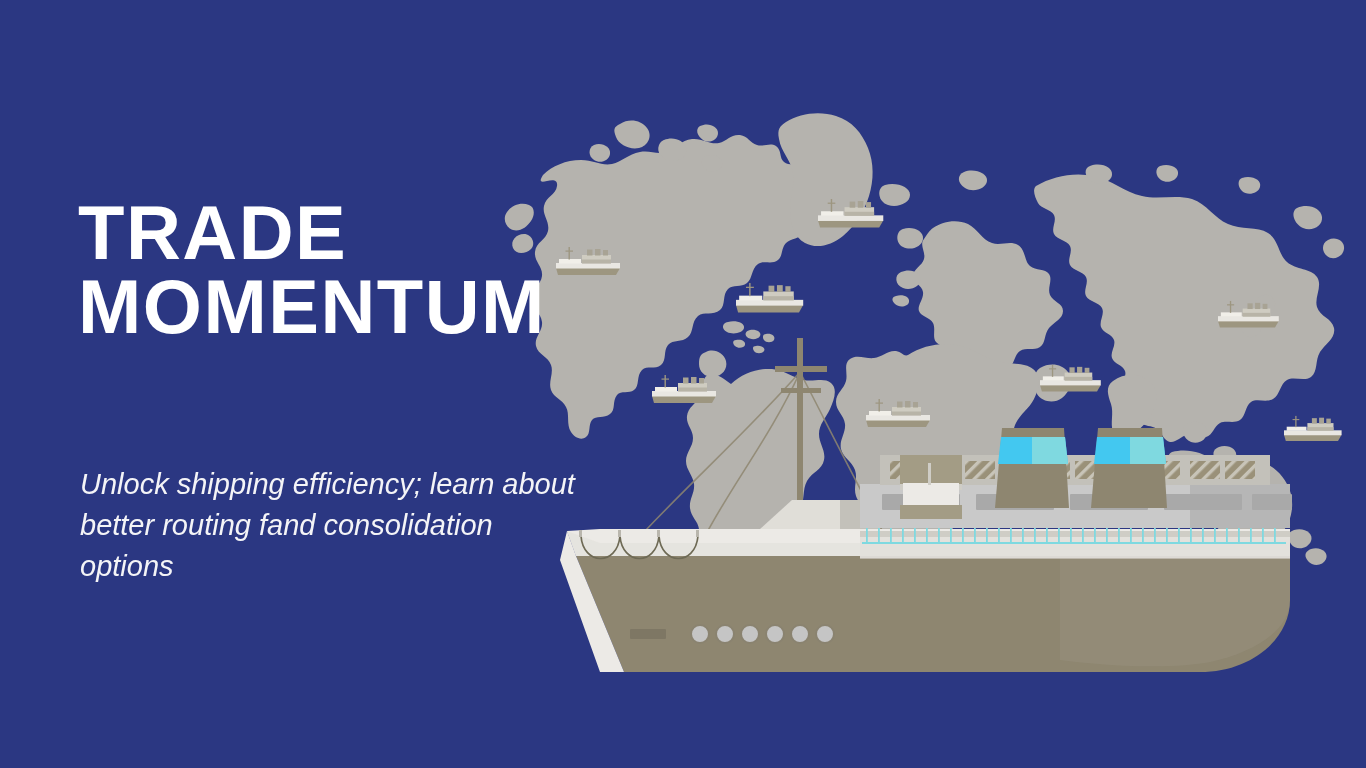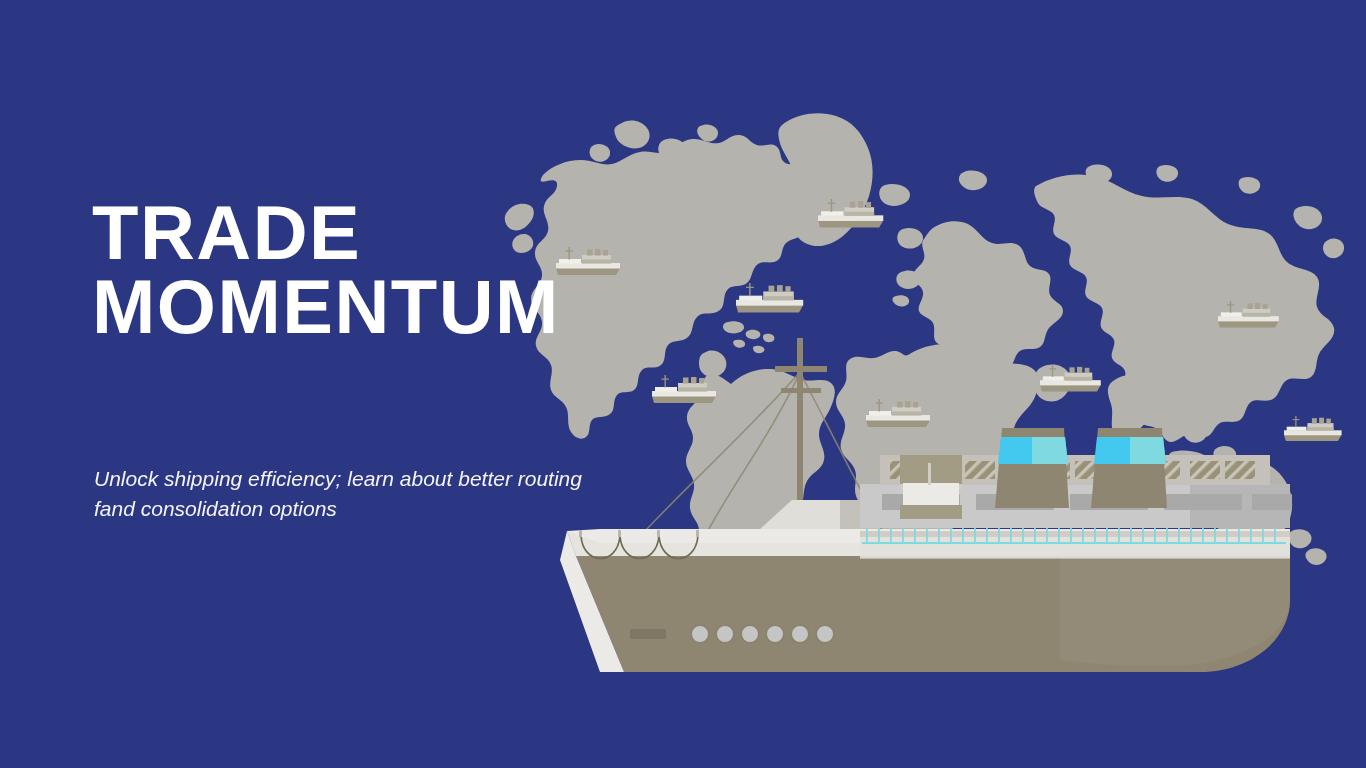--- a/index.html
+++ b/index.html
@@ -21,40 +21,40 @@
   #artwork {
     position: absolute;
     left: 0; top: 0;
     width: 1366px;
     height: 768px;
   }
 
   
   #text-block {
     position: absolute;
-    left: 92px;
+    left: 78px;
     top: 196px;
     width: 520px;
     z-index: 5;
   }
   #slide-title {
     font-family: "Liberation Sans", sans-serif;
     font-weight: 700;
     font-size: 76px;
     line-height: 0.98;
     letter-spacing: 1.5px;
     color: #ffffff;
     margin: 0;
     white-space: pre-line;
   }
   #slide-subtitle {
     font-family: "Liberation Sans", sans-serif;
     font-style: italic;
     font-weight: 400;
-    font-size: 21px;
+    font-size: 29px;
     line-height: 1.42;
     color: #f4f4f7;
     margin: 0;
     position: absolute;
     top: 268px;
     left: 2px;
     width: 500px;
   }
 </style>
 </head>

